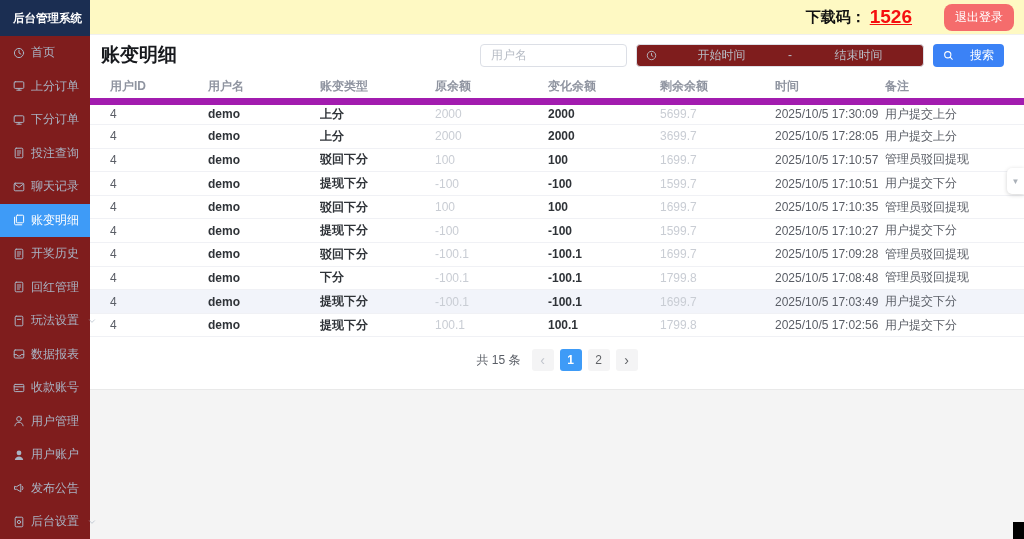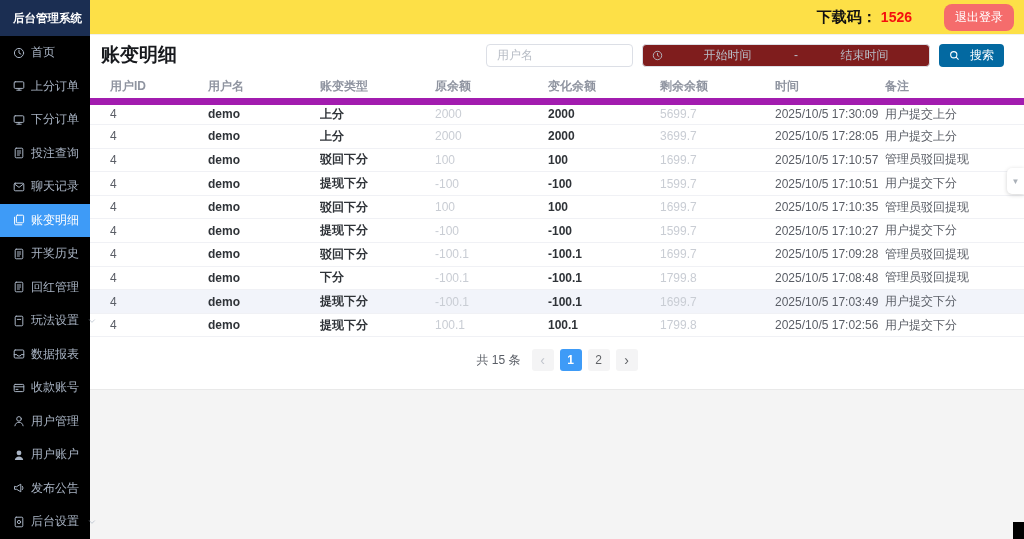--- a/index.html
+++ b/index.html
@@ -4,58 +4,58 @@
 <style>
   * { box-sizing: border-box; margin: 0; padding: 0; }
   html,body { width: 1024px; height: 539px; }
   body {
     font-family: "Liberation Sans", "DejaVu Sans", sans-serif;
     background: #f4f4f4;
     position: relative;
     overflow: hidden;
   }
   
-  .sidebar { position: absolute; left: 0; top: 0; width: 90px; height: 539px; background: #000000; z-index: 5; }
+  .sidebar { position: absolute; left: 0; top: 0; width: 90px; height: 539px; background: #7f1d1d; z-index: 5; }
   .logo { height: 36px; background: #1b2e52; color: #fff; font-weight: bold; font-size: 11.5px;
           display: flex; align-items: center; padding-left: 13px; white-space: nowrap; }
   .menu { display: flex; flex-direction: column; }
   .menu-item { height: 33.5px; display: flex; align-items: center; gap: 6px; padding-left: 13px;
                color: #a9b4c4; font-size: 12px; cursor: pointer; white-space: nowrap; }
   .menu-item.active { background: #3e9bf7; color: #fff; }
   .mi-icon { width: 12px; height: 12px; display: inline-flex; flex: none; }
   .mi-icon svg, .mi-arrow svg { width: 12px; height: 12px; fill: none; stroke: currentColor; stroke-width: 1;
                stroke-linecap: round; stroke-linejoin: round; }
   .mi-icon.fill svg { fill: currentColor; stroke: none; }
   .mi-arrow { width: 10px; height: 10px; margin-left: 2px; display: inline-flex; opacity: .8; }
   .mi-arrow svg { width: 10px; height: 10px; }
   
-  .navbar { position: absolute; left: 90px; right: 0; top: 0; height: 35px; background: #fde047;
+  .navbar { position: absolute; left: 90px; right: 0; top: 0; height: 35px; background: #fef9c3;
             border-bottom: 1px solid #f0f0f0; display: flex; align-items: center; justify-content: flex-end;
             padding-right: 10px; }
   .dl-label { font-size: 15px; font-weight: bold; color: #121212; }
-  .dl-code  { font-size: 14px; font-weight: bold; color: #f50f0f; margin-left: 4px; margin-right: 32px; }
+  .dl-code  { font-size: 19px; font-weight: bold; color: #f50f0f; margin-left: 4px; margin-right: 32px; text-decoration: underline; }
   .logout-btn { background: #f56c6c; color: #fff; border: none; border-radius: 8px; font-size: 12px;
                 padding: 5px 11px; cursor: pointer; font-family: inherit; }
   
   .main { position: absolute; left: 90px; top: 35px; right: 0; bottom: 0; background: #f4f4f4; }
   .card { background: #fff; height: 355px; border-bottom: 1px solid #e9e9e9; }
   .card-head { display: flex; align-items: center; justify-content: space-between; padding: 7px 20px 2px 11px; }
   .page-title { font-size: 19px; font-weight: bold; color: #17191d; }
   .filters { display: flex; align-items: center; gap: 9px; }
   .txt-input { width: 147px; height: 23px; border: 1px solid #dcdfe6; border-radius: 4px; font-size: 12px;
                padding: 0 10px; color: #606266; outline: none; font-family: inherit; }
   .txt-input::placeholder { color: #b7bcc5; }
   .date-range { width: 288px; height: 23px; border: 1px solid #dcdfe6; border-radius: 4px; display: flex;
                 align-items: center; font-size: 12px; color: #b7bcc5; cursor: pointer; background: #7f1d1d; }
   .date-range .dr-icon { margin-left: 9px; display: inline-flex; }
   .date-range .dr-icon svg { width: 11px; height: 11px; fill: none; stroke: #b7bcc5; stroke-width: 1; }
   .dr-part { flex: 1; text-align: center; }
   .dr-sep { padding: 0 2px; color: #b7bcc5; }
-  .search-btn { height: 23px; border: none; border-radius: 4px; background: #0369a1; color: #fff;
-                font-size: 12px; padding: 0 10px; display: flex; align-items: center; gap: 10px; cursor: pointer;
+  .search-btn { height: 23px; border: none; border-radius: 4px; background: #3b82f6; color: #fff;
+                font-size: 12px; padding: 0 10px; display: flex; align-items: center; gap: 16px; cursor: pointer;
                 font-family: inherit; }
   .search-btn svg { width: 11px; height: 11px; fill: none; stroke: #fff; stroke-width: 1.2; }
   
   table { width: 100%; border-collapse: collapse; table-layout: fixed; margin-top: 6px; }
   th { text-align: left; font-size: 12px; color: #8f94a0; font-weight: 600; height: 25px;
        border-bottom: 7px solid #a21caf; }
   td { font-size: 12px; height: 23.6px; color: #5a5e66; border-bottom: 1px solid #f0f1f5;
        white-space: nowrap; overflow: hidden; }
   th:first-child, td:first-child { padding-left: 20px; }
   td:nth-child(2), td:nth-child(3), td:nth-child(5) { font-weight: bold; color: #2f3338; }

